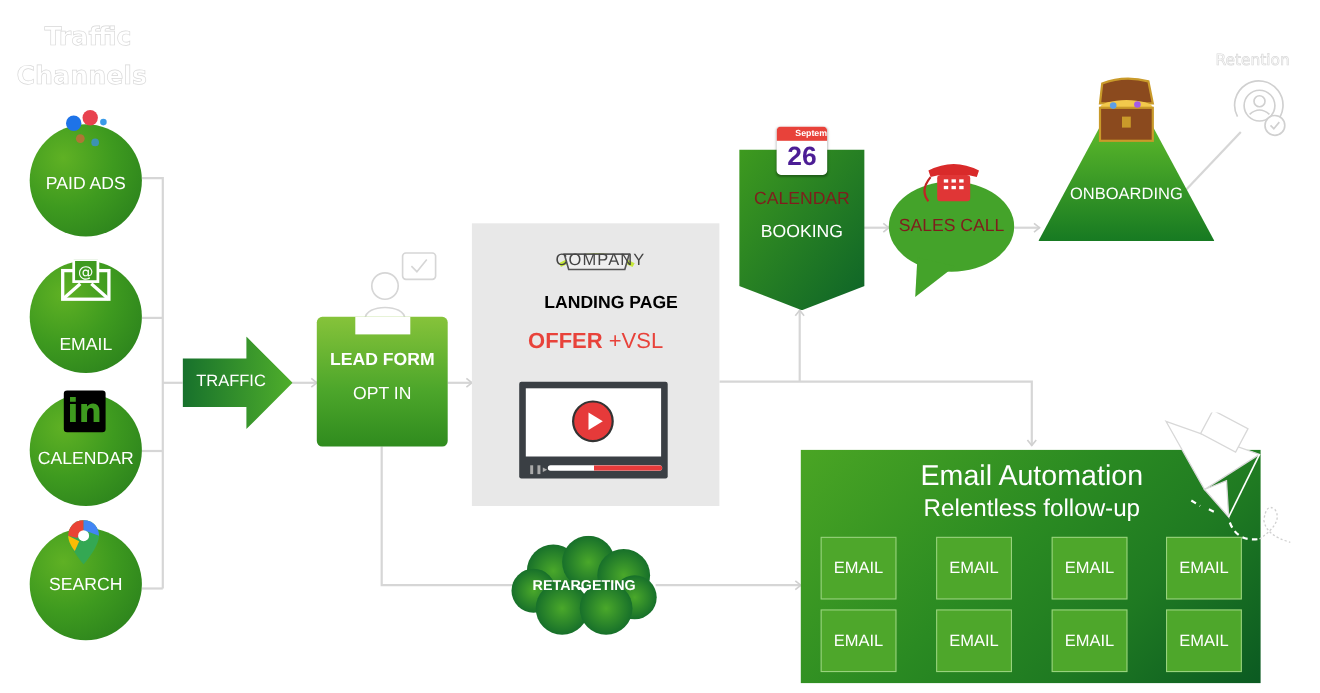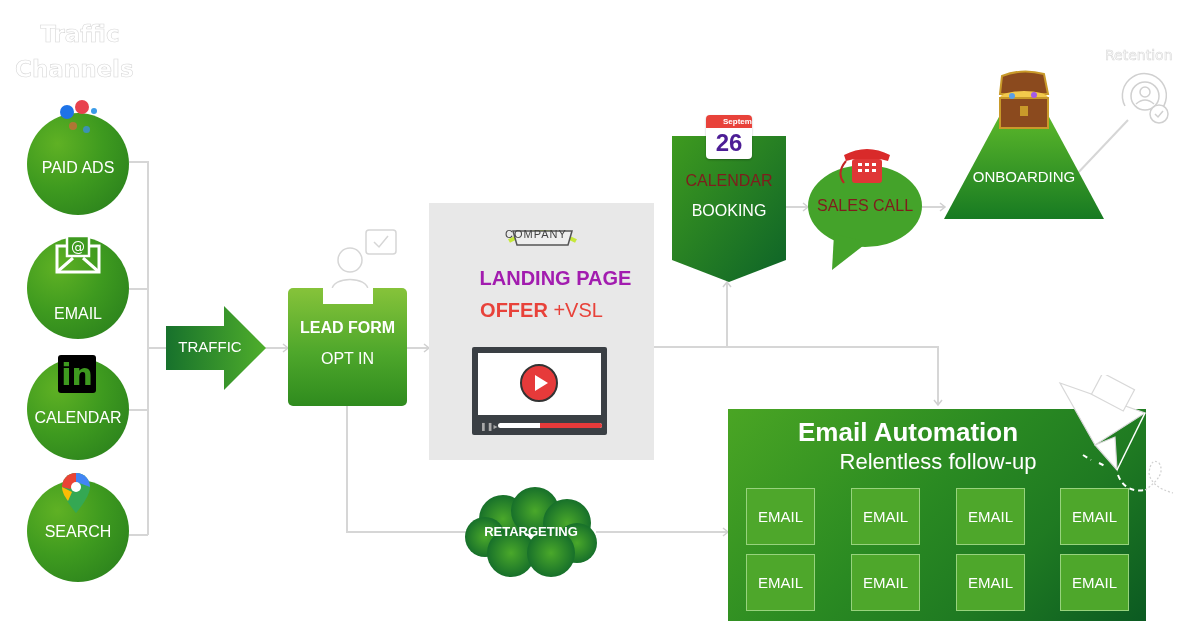--- a/index.html
+++ b/index.html
@@ -113,22 +113,22 @@
   <div class="abs" style="left:35px;top:0;width:50px;height:16px;background:#fff;"></div>
   <div style="margin-top:31px;font-weight:bold;font-size:16px;">LEAD FORM</div>
   <div style="margin-top:13px;font-size:16px;">OPT IN</div>
 </div>
 
 <div class="lp">
   <svg class="abs" style="left:76px;top:18px" width="75" height="32" viewBox="0 0 75 32">
     <path d="M4 20 Q37 2 71 20" fill="none" stroke="#c6e83a" stroke-width="4"></path>
     <path d="M8 10 H67 L63 24 H12 Z" fill="#eeeeee" stroke="#555" stroke-width="1.5"></path>
   </svg>
-  <div class="abs" style="left:76px;top:25px;width:75px;text-align:left;font-size:11px;color:#444;letter-spacing:1px;">COMPANY</div>
-  <div class="abs" style="left:0;top:64px;width:253px;text-align:center;color:#a21caf;font-weight:bold;font-size:20px;">LANDING PAGE</div>
+  <div class="abs" style="left:76px;top:25px;width:75px;text-align:center;font-size:15px;color:#444;letter-spacing:1px;">COMPANY</div>
+  <div class="abs" style="left:0;top:64px;width:253px;text-align:center;color:#000000;font-weight:bold;font-size:16px;">LANDING PAGE</div>
   <div class="abs" style="left:0;top:96px;width:225px;text-align:center;color:#e8423a;font-size:20px;">
     <b>OFFER</b> <span>+VSL</span>
   </div>
   <div class="abs" style="left:43px;top:144px;width:135px;height:88px;background:#3a3f44;border-radius:2px;">
     <div class="abs" style="left:6px;top:6px;width:123px;height:62px;background:#fff;"></div>
     <div class="abs" style="left:48px;top:17px;width:38px;height:38px;border-radius:50%;background:#e63a3a;border:2px solid #333;box-sizing:border-box;">
       <div class="abs" style="left:13px;top:9px;width:0;height:0;border-left:13px solid #fff;border-top:8px solid transparent;border-bottom:8px solid transparent;"></div>
     </div>
     <div class="abs" style="left:8px;top:75px;font-size:8px;color:#aaa;">❚❚▸</div>
     <div class="abs" style="left:26px;top:76px;width:104px;height:5px;border-radius:3px;background:#fff;overflow:hidden;">
@@ -216,21 +216,21 @@
       <circle cx="104" cy="36" r="24"></circle>
     <circle cx="22" cy="50" r="20"></circle>
       <circle cx="114" cy="56" r="20"></circle>
       <circle cx="48" cy="66" r="24"></circle>
       <circle cx="88" cy="66" r="24"></circle>
   </g>
 </svg>
 <div class="abs" style="left:463px;top:524px;width:136px;text-align:center;color:#fff;font-weight:bold;font-size:13px;">RETARGETING</div>
 
 <div class="email-box">
-  <div class="abs" style="left:70px;top:8px;width:280px;color:#fff;font-weight:bold;font-size:26px;">Email Automation</div>
+  <div class="abs" style="left:70px;top:8px;width:280px;text-align:center;color:#fff;font-weight:normal;font-size:26px;">Email Automation</div>
   <div class="abs" style="left:70px;top:40px;width:280px;text-align:center;color:#fff;font-size:22px;">Relentless follow-up</div>
   <div class="cell" style="left:18px;top:79px;">EMAIL</div>
   <div class="cell" style="left:123px;top:79px;">EMAIL</div>
   <div class="cell" style="left:228px;top:79px;">EMAIL</div>
   <div class="cell" style="left:332px;top:79px;">EMAIL</div>
   <div class="cell" style="left:18px;top:145px;">EMAIL</div>
   <div class="cell" style="left:123px;top:145px;">EMAIL</div>
   <div class="cell" style="left:228px;top:145px;">EMAIL</div>
   <div class="cell" style="left:332px;top:145px;">EMAIL</div>
 </div>

